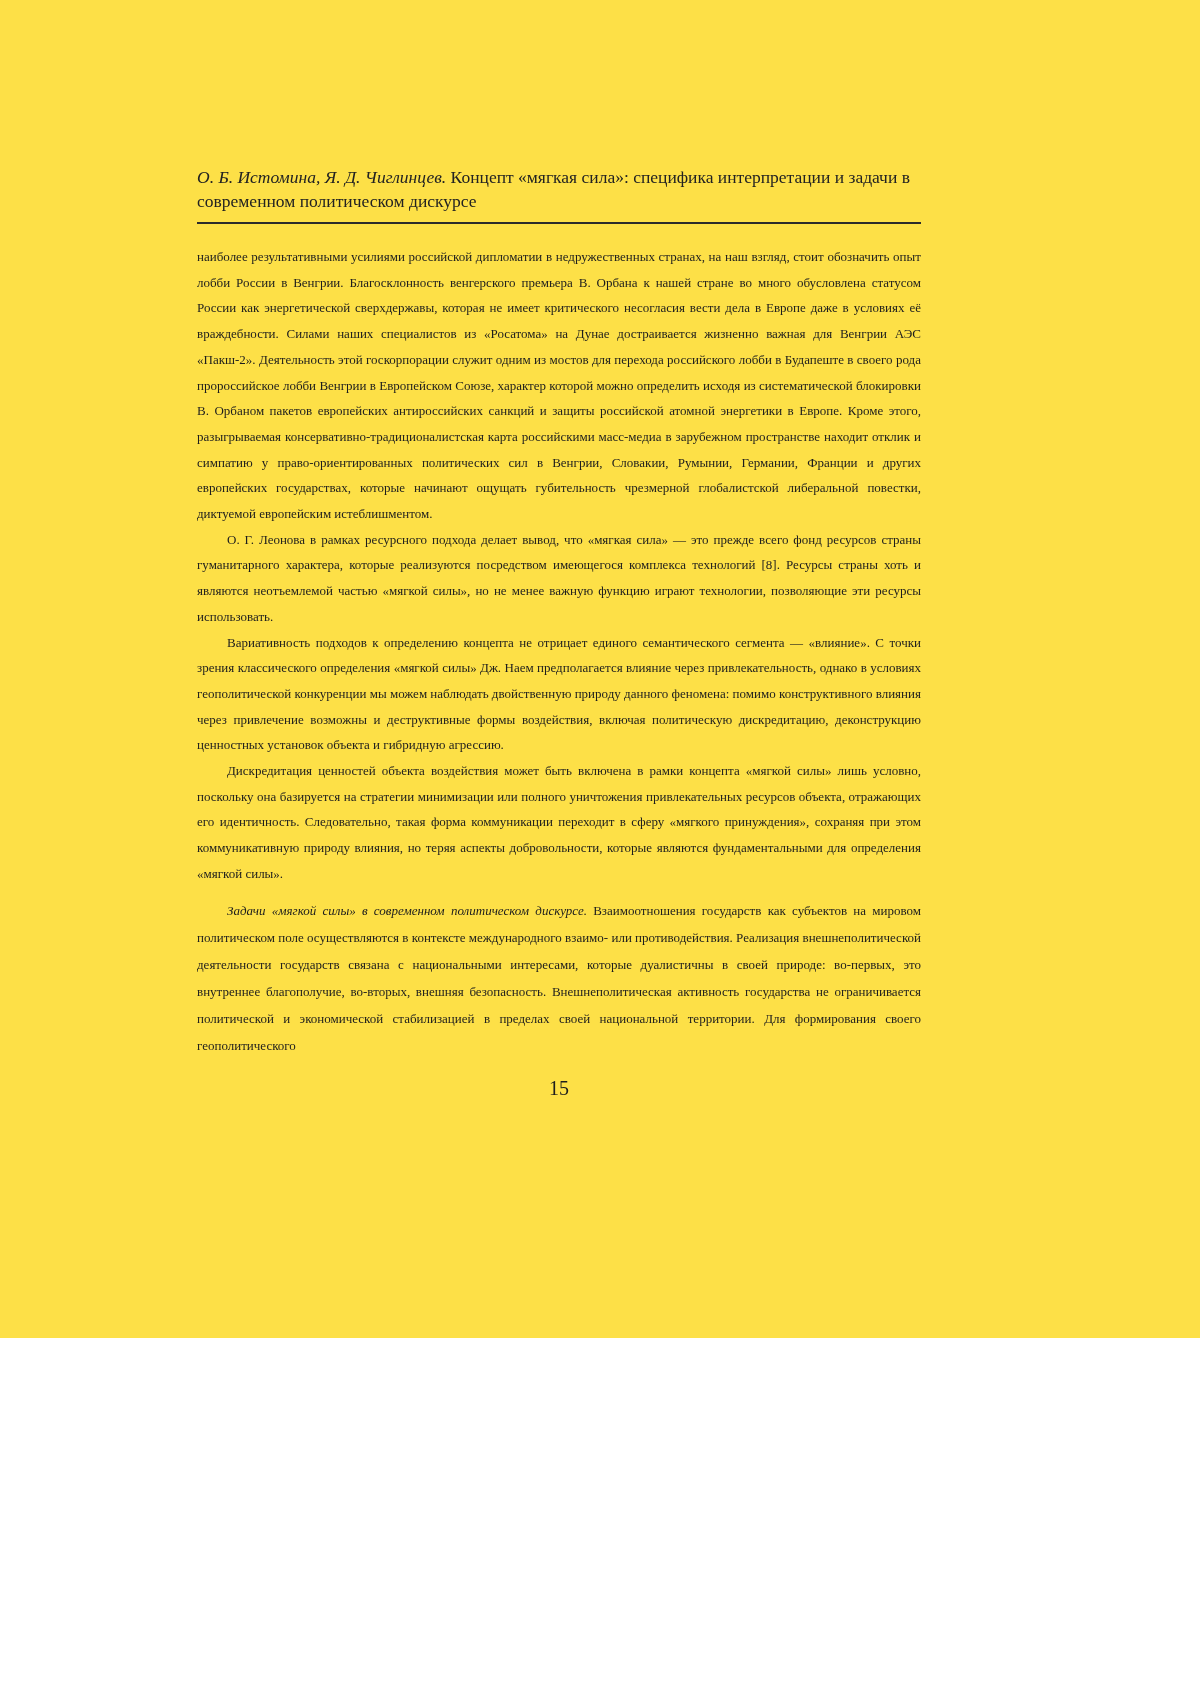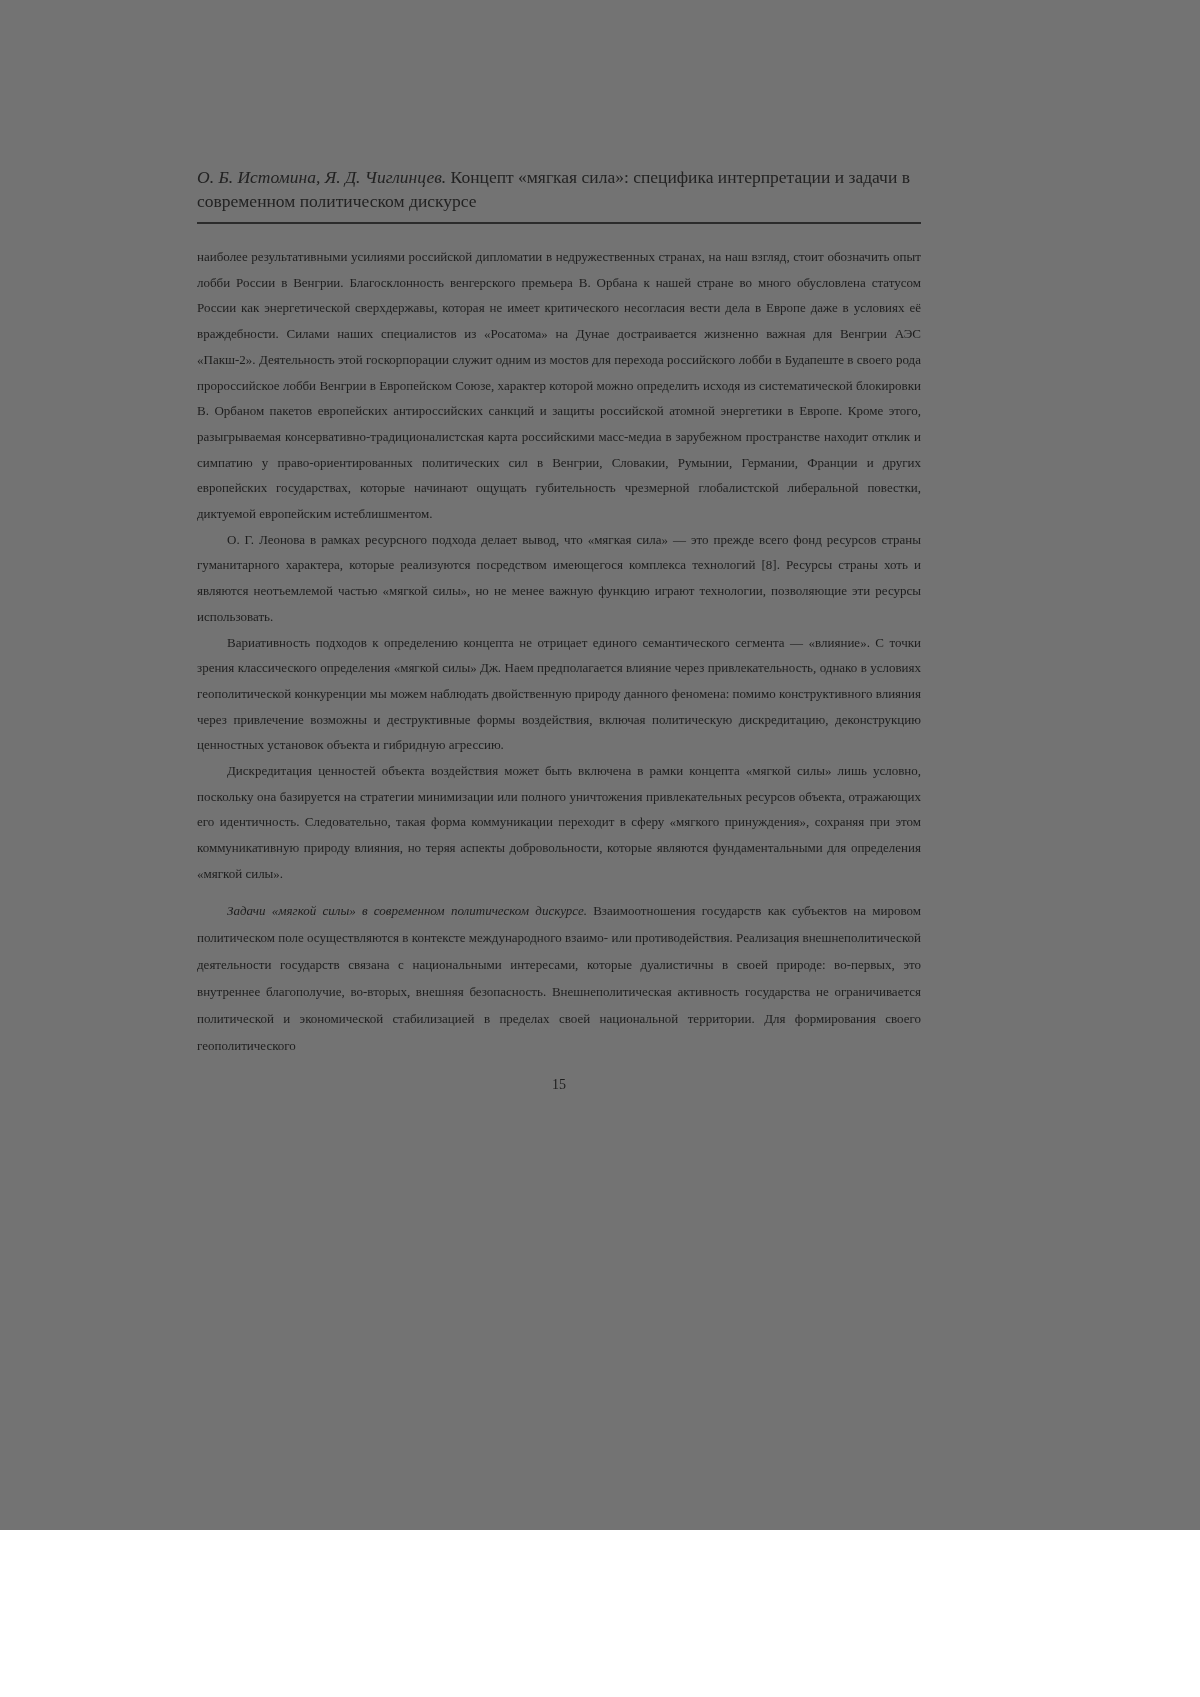--- a/index.html
+++ b/index.html
@@ -4,22 +4,22 @@
 <style>
   * { box-sizing: border-box; }
   html, body {
     margin: 0;
     padding: 0;
     background: #ffffff;
   }
   .page {
     position: relative;
     width: 1200px;
-    height: 1530px;
-    background: #737373;
+    height: 1338px;
+    background: #fde047;
     font-family: "Liberation Serif", "DejaVu Serif", serif;
     color: #1d1d1d;
     overflow: hidden;
   }
   .content {
     position: absolute;
     left: 197px;
     top: 165px;
     width: 724px;
   }
@@ -55,21 +55,21 @@
     margin-top: 10px;
     line-height: 27px;
   }
   .para-lead {
     font-style: italic;
     font-family: Liberation Serif, serif;
   }
   .page-number {
     margin-top: 18px;
     text-align: center;
-    font-size: 14px;
+    font-size: 20px;
     color: #1d1d1d;
   }
 </style>
 </head>
 <body>
 
 <div class="page">
   <div class="content">
 
     <div class="running-header">

